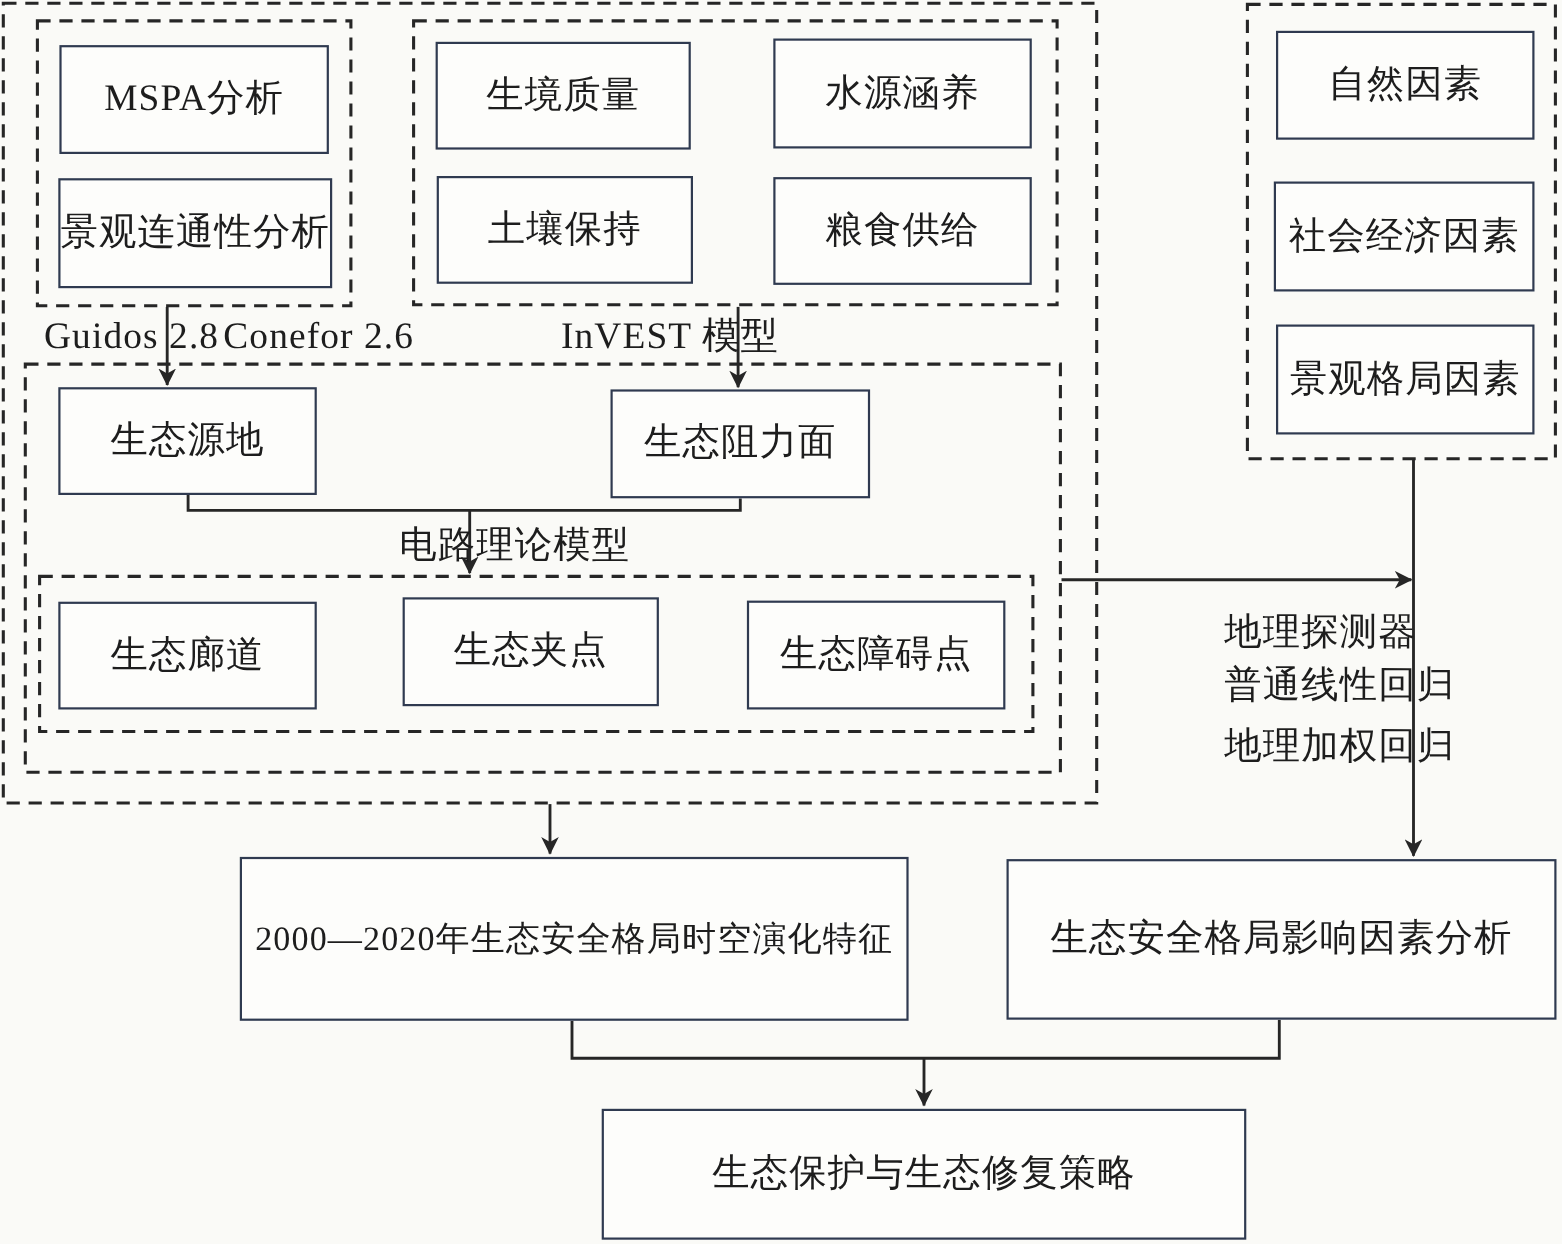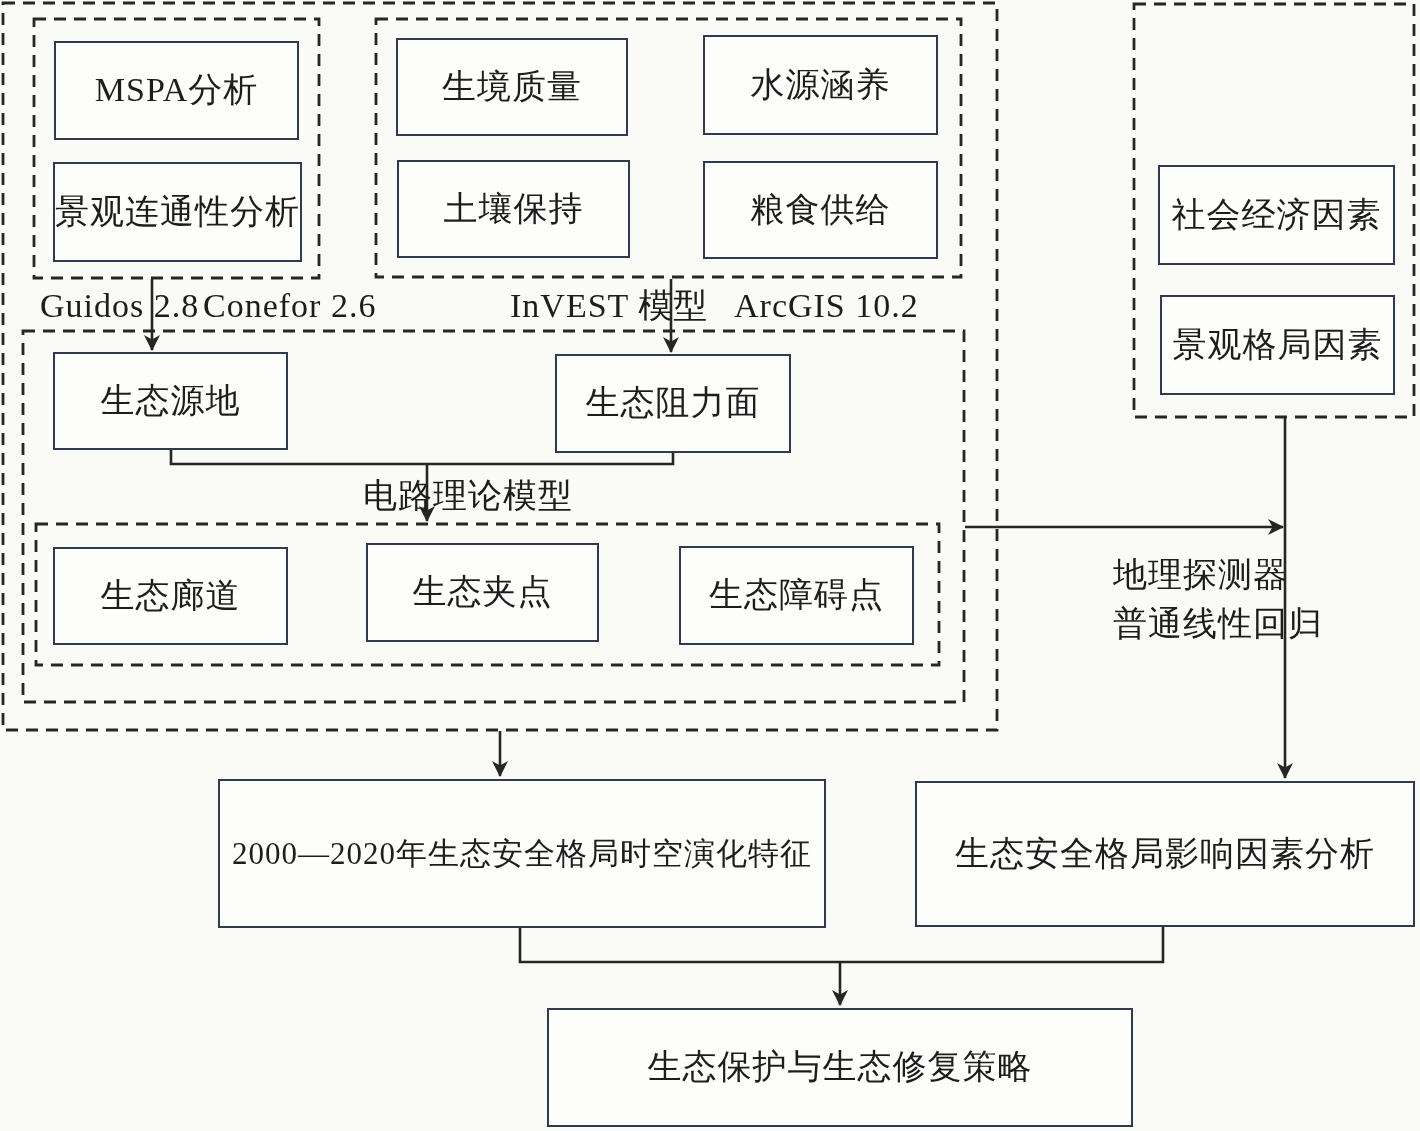--- a/index.html
+++ b/index.html
@@ -69,37 +69,38 @@
   </svg>
 
   <div class="box" style="left:54px;top:41px;width:245px;height:99px">MSPA分析</div>
   <div class="box" style="left:53px;top:162px;width:249px;height:100px">景观连通性分析</div>
 
   <div class="box" style="left:396px;top:38px;width:232px;height:98px">生境质量</div>
   <div class="box" style="left:703px;top:35px;width:235px;height:100px">水源涵养</div>
   <div class="box" style="left:397px;top:160px;width:233px;height:98px">土壤保持</div>
   <div class="box" style="left:703px;top:161px;width:235px;height:98px">粮食供给</div>
 
+  <div class="box" style="left:1160px;top:28px;width:235px;height:99px">自然因素</div>
   <div class="box" style="left:1158px;top:165px;width:237px;height:100px">社会经济因素</div>
   <div class="box" style="left:1160px;top:295px;width:235px;height:100px">景观格局因素</div>
 
   <div class="lbl" style="left:0px;top:288px;width:150px">Guidos 2.8</div>
   <div class="lbl" style="left:163px;top:288px;width:166px">Conefor 2.6</div>
   <div class="lbl" style="left:470px;top:288px;width:194px">InVEST 模型</div>
-  <div class="lbl" style="left:694px;top:288px;width:180px">ArcGIS 10.2</div>
 
   <div class="box" style="left:53px;top:352px;width:235px;height:98px">生态源地</div>
   <div class="box" style="left:555px;top:354px;width:236px;height:99px">生态阻力面</div>
 
   <div class="lbl" style="left:321px;top:478px;width:214px">电路理论模型</div>
 
   <div class="box" style="left:53px;top:547px;width:235px;height:98px">生态廊道</div>
   <div class="box" style="left:366px;top:543px;width:233px;height:99px">生态夹点</div>
   <div class="box" style="left:679px;top:546px;width:235px;height:99px">生态障碍点</div>
 
   <div class="lbl left" style="left:1073px;top:557px">地理探测器</div>
   <div class="lbl left" style="left:1073px;top:606px">普通线性回归</div>
+  <div class="lbl left" style="left:1073px;top:661px">地理加权回归</div>
 
   <div class="box" style="left:218px;top:779px;width:608px;height:149px;font-size:31px">2000—2020年生态安全格局时空演化特征</div>
   <div class="box" style="left:915px;top:781px;width:500px;height:146px">生态安全格局影响因素分析</div>
   <div class="box" style="left:547px;top:1008px;width:586px;height:119px">生态保护与生态修复策略</div>
 
 </div>
 
 </body></html>

